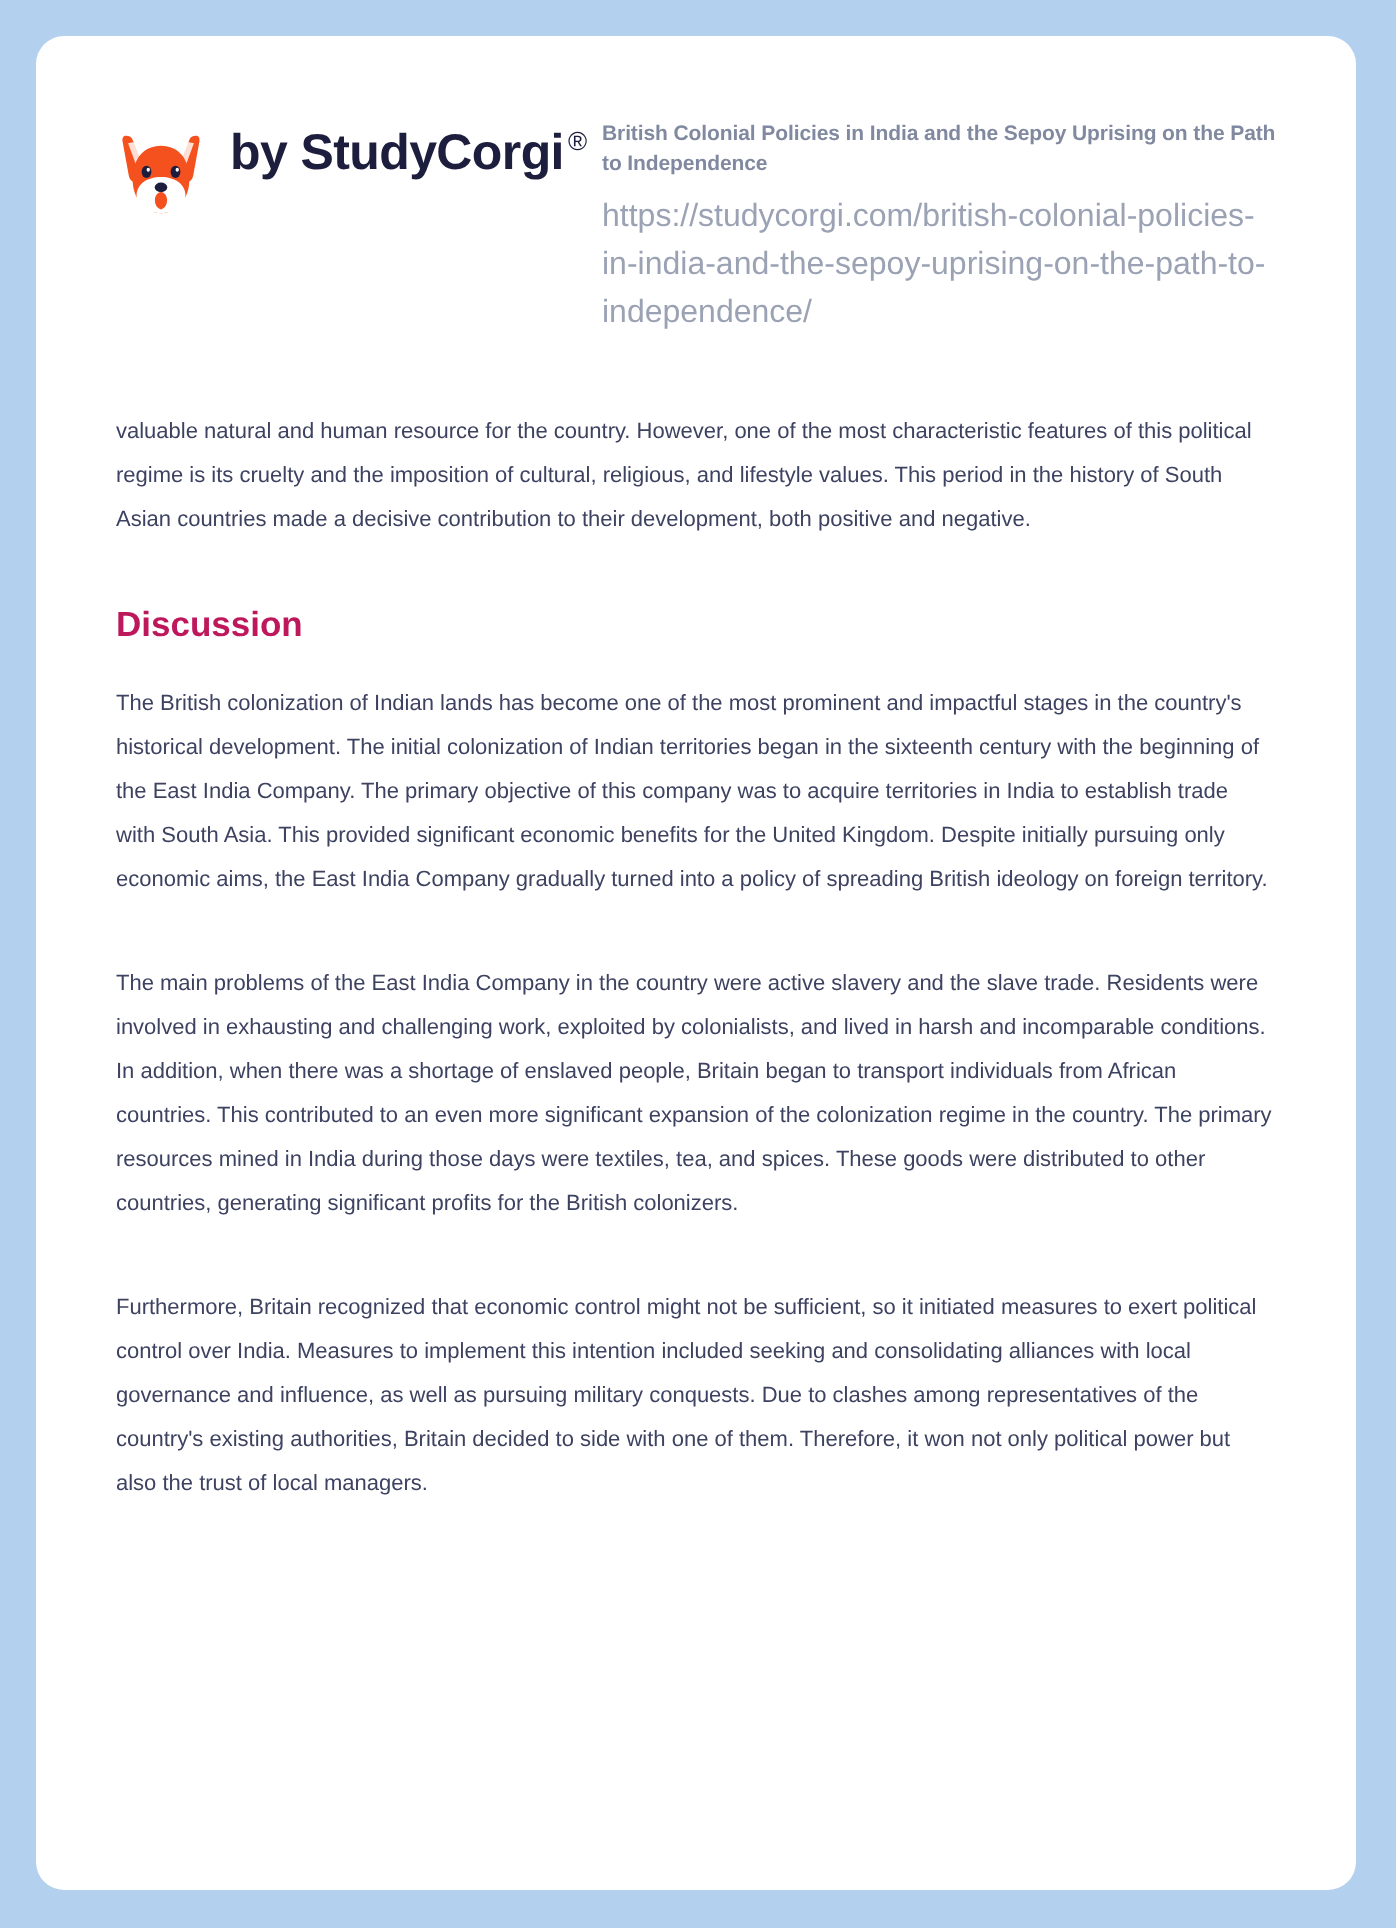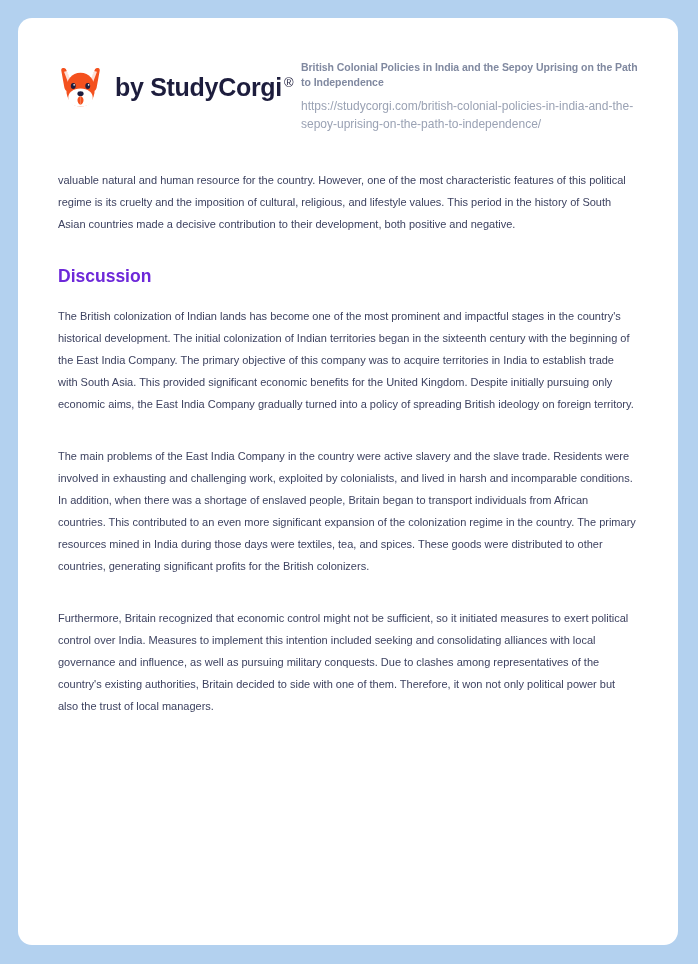--- a/index.html
+++ b/index.html
@@ -25,21 +25,21 @@
     overflow: hidden;
   }
   .doc-header {
     display: flex;
     align-items: flex-start;
     justify-content: space-between;
     padding: 38px 37px 0 39px;
   }
   .brand {
     display: flex;
-    align-items: center;
+    align-items: flex-start;
     gap: 11px;
     flex: 0 0 auto;
     padding-top: 8px;
   }
   .brand-mark {
     width: 47px;
     height: 47px;
     flex: 0 0 auto;
     display: block;
   }
@@ -66,41 +66,41 @@
   }
   .doc-title {
     font-size: 10.5px;
     font-weight: bold;
     color: #8089a0;
     line-height: 1.45;
     margin: 0 0 7px 0;
     letter-spacing: -0.05px;
   }
   .doc-url {
-    font-size: 12px;
+    font-size: 16px;
     color: #9aa2b4;
     line-height: 1.5;
     margin: 0;
     word-break: break-word;
   }
   .doc-body {
     padding: 36px 42px 0 40px;
   }
   .para {
     font-size: 11px;
     line-height: 2.0;
     color: #3d4260;
     margin: 0 0 30px 0;
     text-align: left;
   }
   .para:last-child { margin-bottom: 0; }
   .section-heading {
     font-size: 17.5px;
     font-weight: bold;
-    color: #6d28d9;
+    color: #be185d;
     margin: 0 0 17px 0;
     line-height: 1.3;
   }
 </style>
 </head>
 <body>
 
 <div class="page-card">
 
   <div class="doc-header">

